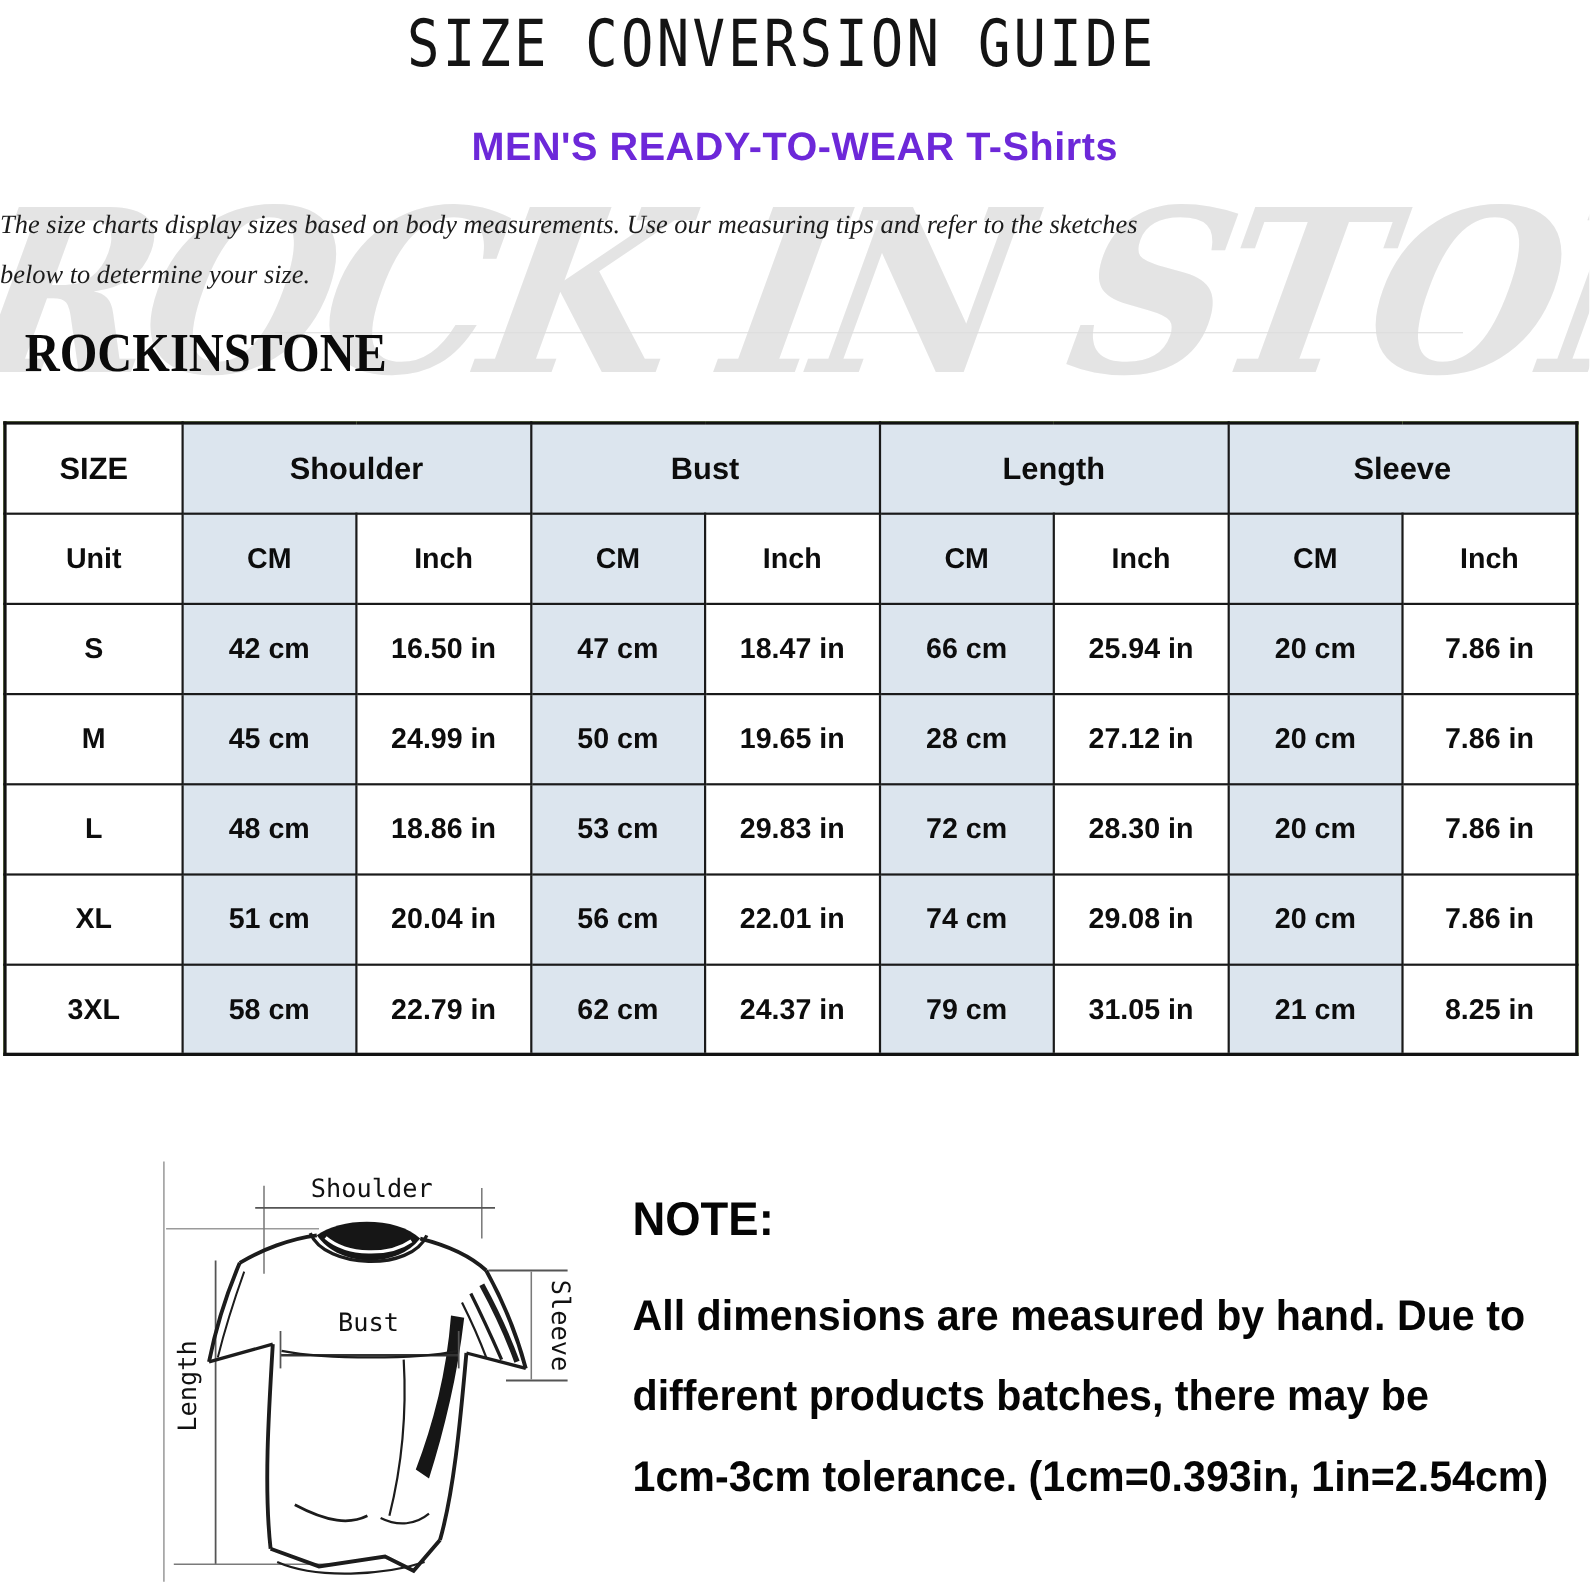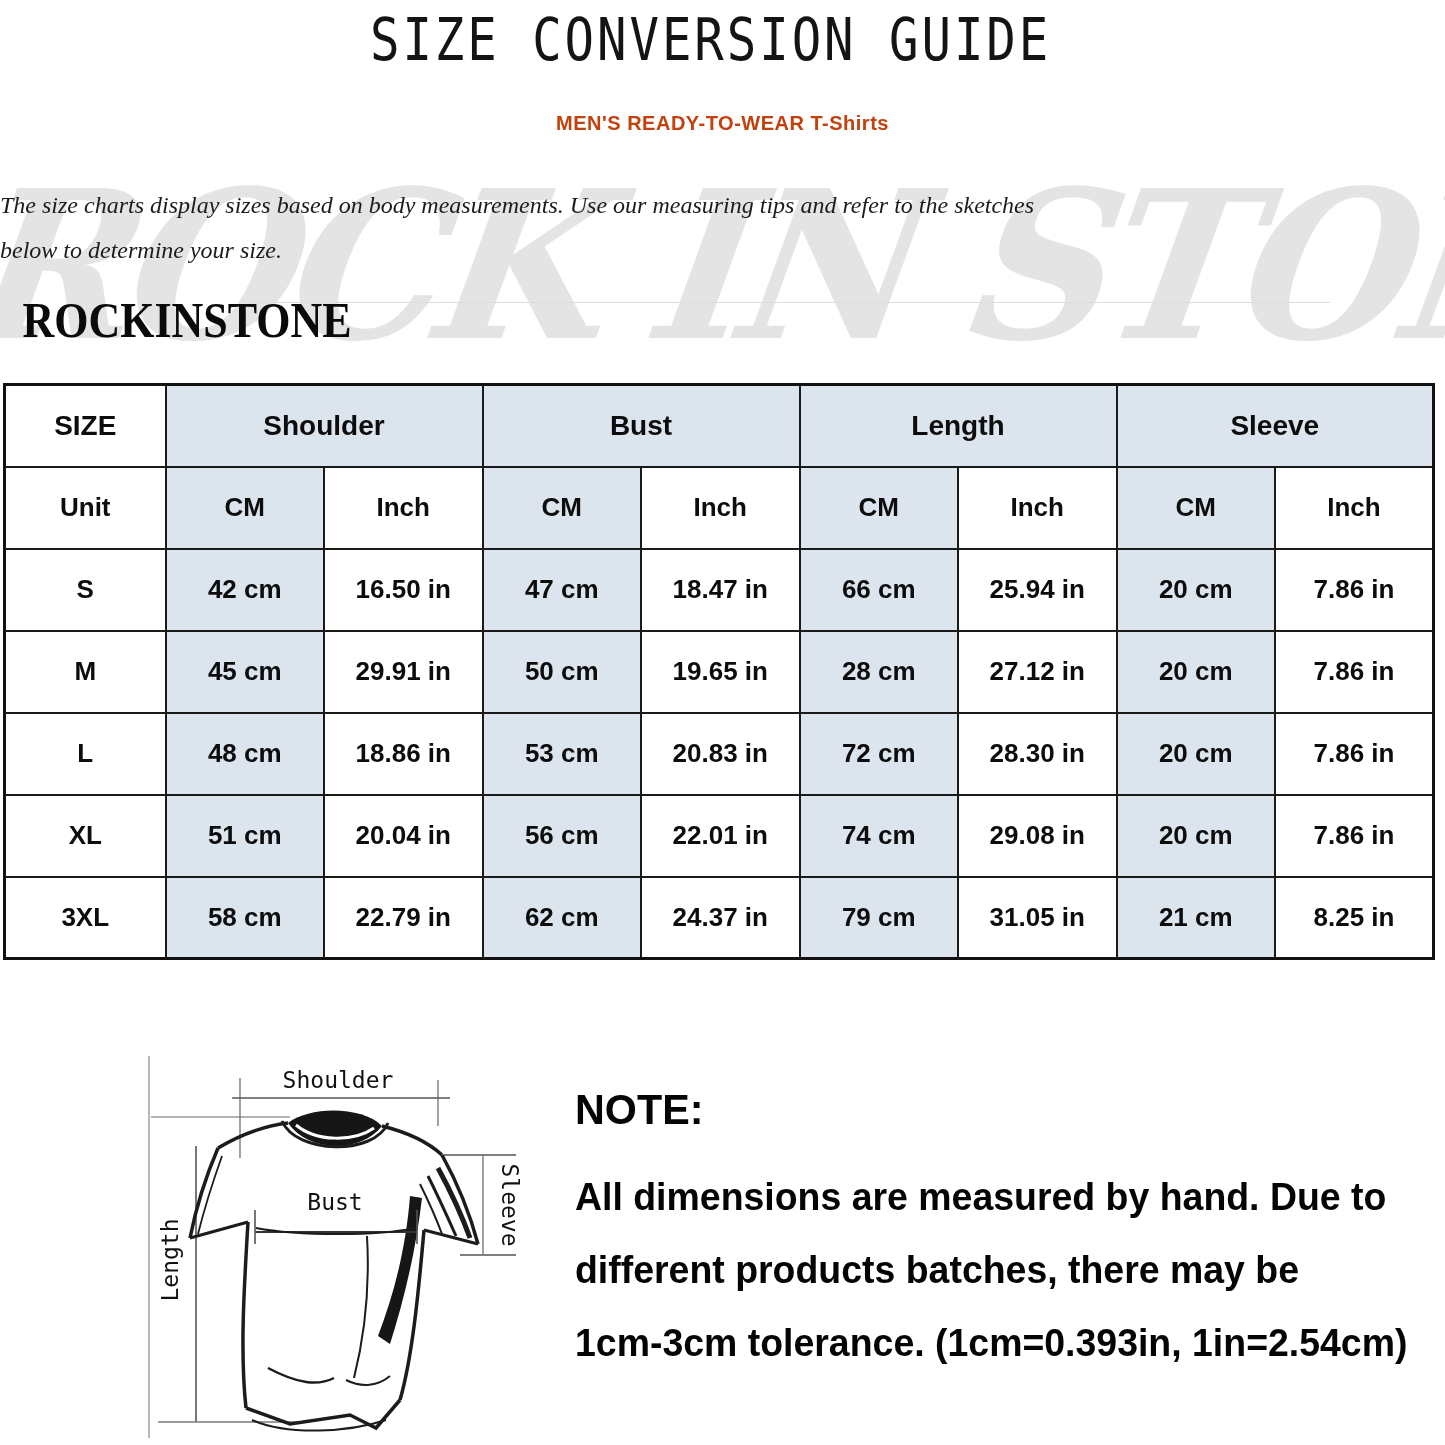--- a/index.html
+++ b/index.html
@@ -37,21 +37,21 @@
   .title-text {
     display:inline-block;
     font-family:"DejaVu Sans Mono", monospace;
     font-size:50px; font-weight:normal; letter-spacing:3px;
     color:#141414;
     transform:scale(0.98,1.18); transform-origin:center top;
   }
   .subtitle-wrap { position:absolute; left:0; top:112px; width:1445px; text-align:center; z-index:2; }
   .subtitle-text {
     font-family:"Liberation Sans", sans-serif;
-    font-size:20px; font-weight:bold; color:#c2410c; letter-spacing:0.5px;
+    font-size:36px; font-weight:bold; color:#6d28d9; letter-spacing:0.5px;
   }
   .desc { position:absolute; left:0; width:1445px; text-align:left; z-index:2;
     font-family:"Liberation Serif", serif; font-style:italic;
     font-size:24px; color:#1c1c1c; }
   .desc1 { top:192px; }
   .desc2 { top:237px; }
   .brand-wrap { position:absolute; left:0; top:291px; width:1445px; text-align:left; z-index:2; }
   .brand-text {
     display:inline-block;
     font-family:"Liberation Serif", serif;
@@ -164,34 +164,34 @@
           <td class="c-blue">47 cm</td>
           <td>18.47 in</td>
           <td class="c-blue">66 cm</td>
           <td>25.94 in</td>
           <td class="c-blue">20 cm</td>
           <td>7.86 in</td>
         </tr>
         <tr>
           <td>M</td>
           <td class="c-blue">45 cm</td>
-          <td>29.91 in</td>
+          <td>24.99 in</td>
           <td class="c-blue">50 cm</td>
           <td>19.65 in</td>
           <td class="c-blue">28 cm</td>
           <td>27.12 in</td>
           <td class="c-blue">20 cm</td>
           <td>7.86 in</td>
         </tr>
         <tr>
           <td>L</td>
           <td class="c-blue">48 cm</td>
           <td>18.86 in</td>
           <td class="c-blue">53 cm</td>
-          <td>20.83 in</td>
+          <td>29.83 in</td>
           <td class="c-blue">72 cm</td>
           <td>28.30 in</td>
           <td class="c-blue">20 cm</td>
           <td>7.86 in</td>
         </tr>
         <tr>
           <td>XL</td>
           <td class="c-blue">51 cm</td>
           <td>20.04 in</td>
           <td class="c-blue">56 cm</td>

